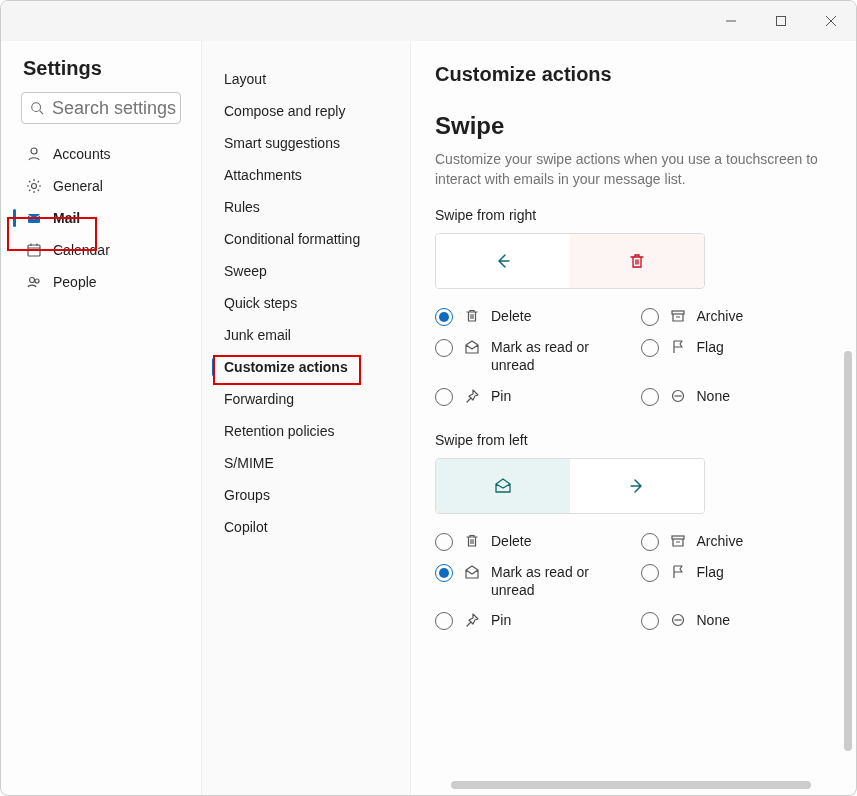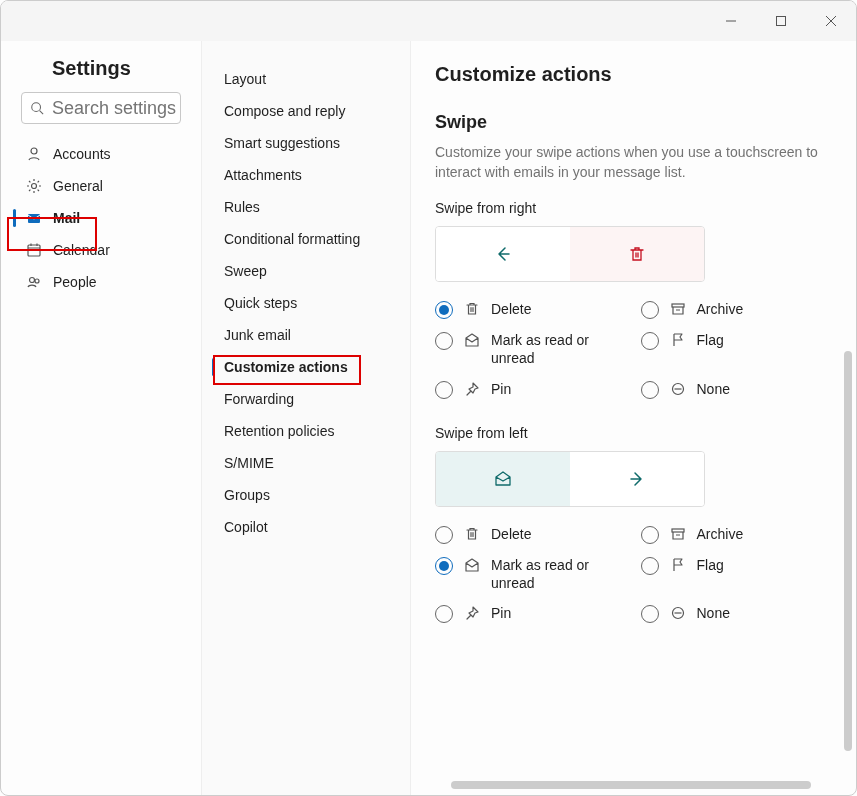--- a/index.html
+++ b/index.html
@@ -32,21 +32,20 @@
   }
   .col1 {
     width: 200px;
     padding: 16px 0 0 0;
     border-right: none;
   }
   .settings-title {
     font-size: 20px;
     font-weight: 600;
     padding: 0 22px 12px 22px;
-    margin-left: 29px;
   }
   .search-wrap {
     padding: 0 20px 14px 20px;
   }
   .search-box {
     display: flex; align-items: center;
     border: 1px solid #c8c8c8;
     border-radius: 4px;
     background: #fff;
     height: 32px;
@@ -90,21 +89,21 @@
   .nav2-item.selected::before {
     content:""; position:absolute; left:10px; top:7px; bottom:7px; width:3px; background:#0f6cbd; border-radius:2px;
   }
   .col3 {
     flex:1;
     padding: 22px 24px 0 24px;
     overflow-y: auto;
     position: relative;
   }
   .page-title { font-size: 20px; font-weight:600; margin-bottom: 26px; }
-  .section-title { font-size: 18px; font-weight:600; margin-bottom: 10px; }
+  .section-title { font-size: 24px; font-weight:600; margin-bottom: 10px; }
   .desc { color:#737373; margin-bottom: 18px; line-height:1.4; }
   .sub-label { margin: 6px 0 10px 0; }
   .swipe-preview {
     display:flex; width: 270px; height: 56px; border:1px solid #ddd; border-radius:4px; overflow:hidden;
     margin-bottom: 18px;
   }
   .swipe-half { flex:1; display:flex; align-items:center; justify-content:center; }
   .swipe-half.right-arrow { background:#fff; color:#106b6b; }
   .swipe-half.del { background:#fdf4f4; color:#c50f1f; }
   .swipe-half.mark { background:#e8f3f3; color:#106b6b; }

